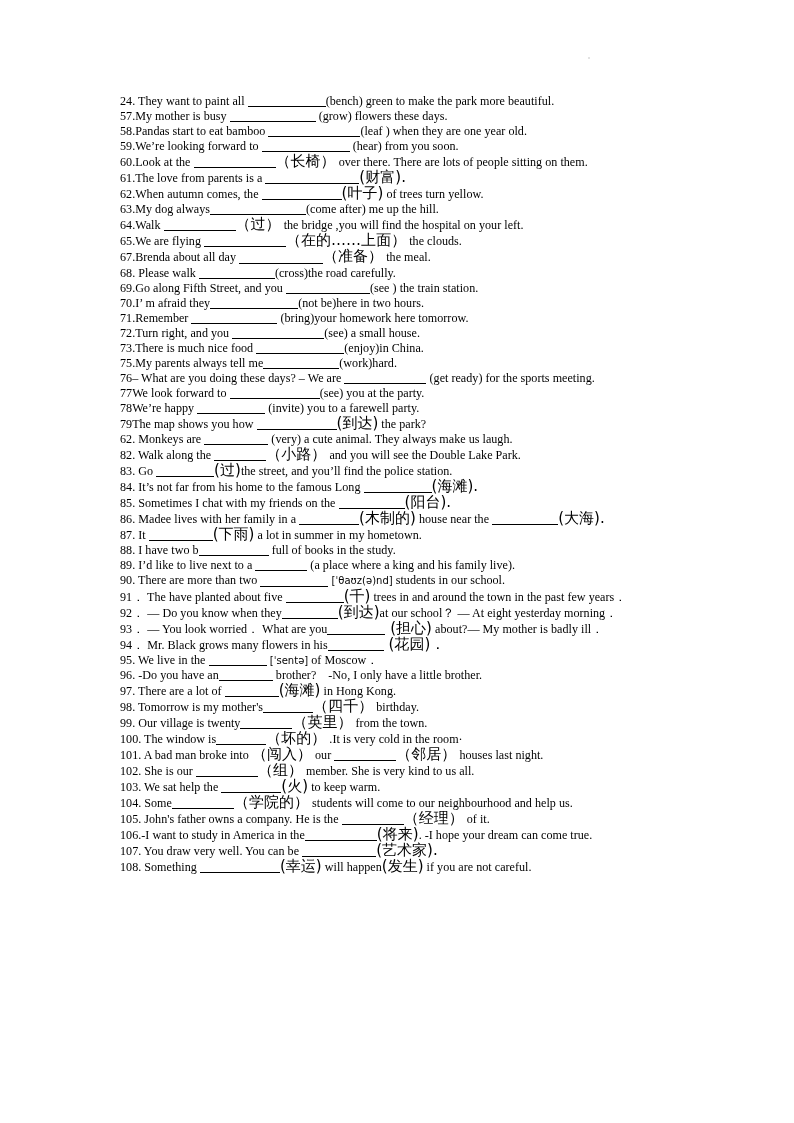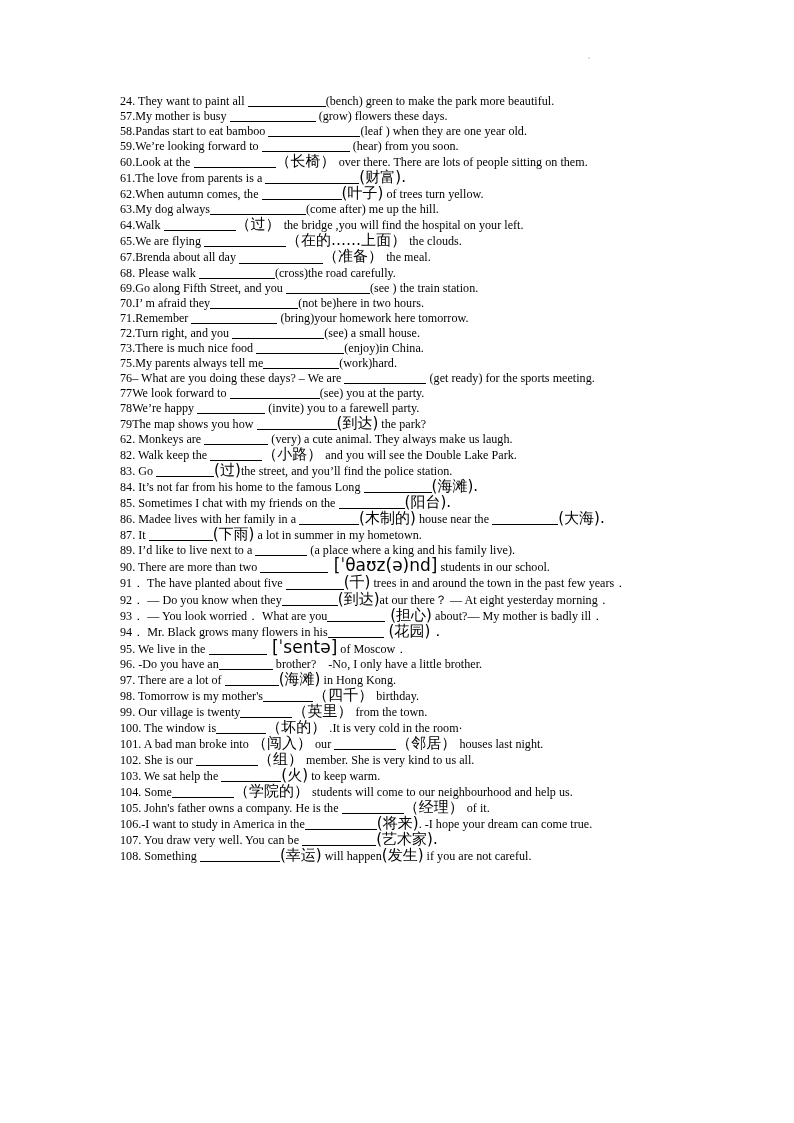--- a/index.html
+++ b/index.html
@@ -52,21 +52,21 @@
 
   
   .cjk {
     font-family: "DejaVu Sans", "Liberation Sans", sans-serif;
     font-size: 15px;
   }
 
   
   .ipa {
     font-family: "DejaVu Sans", sans-serif;
-    font-size: 17px;
+    font-size: 10px;
   }
 
   .sp { display: inline-block; }
 </style>
 </head>
 <body>
 
 <div class="stray-dot"></div>
 
 <div class="sheet">
@@ -86,30 +86,31 @@
     <div class="q"><span>70.</span><span>I’ m afraid they</span><span class="bl" style="width: 88px;"></span><span>(not be)here in two hours.</span></div>
     <div class="q"><span>71.</span><span>Remember </span><span class="bl" style="width: 86px;"></span><span> (bring)your homework here tomorrow.</span></div>
     <div class="q"><span>72.</span><span>Turn right, and you </span><span class="bl" style="width: 92px;"></span><span>(see) a small house.</span></div>
     <div class="q"><span>73.</span><span>There is much nice food </span><span class="bl" style="width: 88px;"></span><span>(enjoy)in China.</span></div>
     <div class="q"><span>75.</span><span>My parents always tell me</span><span class="bl" style="width: 76px;"></span><span>(work)hard.</span></div>
     <div class="q"><span>76–</span><span> What are you doing these days? – We are </span><span class="bl" style="width: 82px;"></span><span> (get ready) for the sports meeting.</span></div>
     <div class="q"><span>77</span><span>We look forward to </span><span class="bl" style="width: 90px;"></span><span>(see) you at the party.</span></div>
     <div class="q"><span>78</span><span>We’re happy </span><span class="bl" style="width: 68px;"></span><span> (invite) you to a farewell party.</span></div>
     <div class="q"><span>79</span><span>The map shows you how </span><span class="bl" style="width: 80px;"></span><span class="cjk">(到达)</span><span> the park?</span></div>
     <div class="q"><span>62.</span><span> Monkeys are </span><span class="bl" style="width: 64px;"></span><span> (very) a cute animal. They always make us laugh.</span></div>
-    <div class="q"><span>82.</span><span> Walk keep the </span><span class="bl" style="width: 52px;"></span><span class="cjk">（小路）</span><span> and you will see the Double Lake Park.</span></div>
+    <div class="q"><span>82.</span><span> Walk along the </span><span class="bl" style="width: 52px;"></span><span class="cjk">（小路）</span><span> and you will see the Double Lake Park.</span></div>
     <div class="q"><span>83.</span><span> Go </span><span class="bl" style="width: 58px;"></span><span class="cjk">(过)</span><span>the street, and you’ll find the police station.</span></div>
     <div class="q"><span>84.</span><span> It’s not far from his home to the famous Long </span><span class="bl" style="width: 68px;"></span><span class="cjk">(海滩).</span></div>
     <div class="q"><span>85.</span><span> Sometimes I chat with my friends on the </span><span class="bl" style="width: 66px;"></span><span class="cjk">(阳台).</span></div>
     <div class="q"><span>86.</span><span> Madee lives with her family in a </span><span class="bl" style="width: 60px;"></span><span class="cjk">(木制的)</span><span> house near the </span><span class="bl" style="width: 66px;"></span><span class="cjk">(大海).</span></div>
     <div class="q"><span>87.</span><span> It </span><span class="bl" style="width: 64px;"></span><span class="cjk">(下雨)</span><span> a lot in summer in my hometown.</span></div>
+    <div class="q"><span>88.</span><span> I have two b</span><span class="bl" style="width: 70px;"></span><span> full of books in the study.</span></div>
     <div class="q"><span>89.</span><span> I’d like to live next to a </span><span class="bl" style="width: 52px;"></span><span> (a place where a king and his family live).</span></div>
     <div class="q"><span>90.</span><span> There are more than two </span><span class="bl" style="width: 68px;"></span><span class="ipa"> [ˈθaʊz(ə)nd]</span><span> students in our school.</span></div>
     <div class="q"><span>91．</span><span>  The have planted about five </span><span class="bl" style="width: 58px;"></span><span class="cjk">(千)</span><span> trees in and around the town in the past few years．</span></div>
-    <div class="q"><span>92．</span><span> — Do you know when they</span><span class="bl" style="width: 56px;"></span><span class="cjk">(到达)</span><span>at our there？ — At eight yesterday morning．</span></div>
+    <div class="q"><span>92．</span><span> — Do you know when they</span><span class="bl" style="width: 56px;"></span><span class="cjk">(到达)</span><span>at our school？ — At eight yesterday morning．</span></div>
     <div class="q"><span>93．</span><span> — You look worried． What are you</span><span class="bl" style="width: 58px;"></span><span class="cjk"> (担心)</span><span> about?— My mother is badly ill．</span></div>
     <div class="q"><span>94．</span><span>  Mr. Black grows many flowers in his</span><span class="bl" style="width: 56px;"></span><span class="cjk"> (花园)．</span></div>
     <div class="q"><span>95.</span><span> We live in the </span><span class="bl" style="width: 58px;"></span><span class="ipa"> [ˈsentə]</span><span> of Moscow．</span></div>
     <div class="q"><span>96.</span><span> -Do you have an</span><span class="bl" style="width: 54px;"></span><span> brother?</span><span class="sp" style="width: 12px;"></span><span>-No, I only have a little brother.</span></div>
     <div class="q"><span>97.</span><span> There are a lot of </span><span class="bl" style="width: 54px;"></span><span class="cjk">(海滩)</span><span> in Hong Kong.</span></div>
     <div class="q"><span>98.</span><span> Tomorrow is my mother's</span><span class="bl" style="width: 50px;"></span><span class="cjk">（四千）</span><span> birthday.</span></div>
     <div class="q"><span>99.</span><span> Our village is twenty</span><span class="bl" style="width: 52px;"></span><span class="cjk">（英里）</span><span> from the town.</span></div>
     <div class="q"><span>100.</span><span> The window is</span><span class="bl" style="width: 50px;"></span><span class="cjk">（坏的）</span><span> .It is very cold in the room·</span></div>
     <div class="q"><span>101.</span><span> A bad man broke into </span><span class="cjk">（闯入）</span><span> our </span><span class="bl" style="width: 62px;"></span><span class="cjk">（邻居）</span><span> houses last night.</span></div>
     <div class="q"><span>102.</span><span> She is our </span><span class="bl" style="width: 62px;"></span><span class="cjk">（组）</span><span> member. She is very kind to us all.</span></div>

